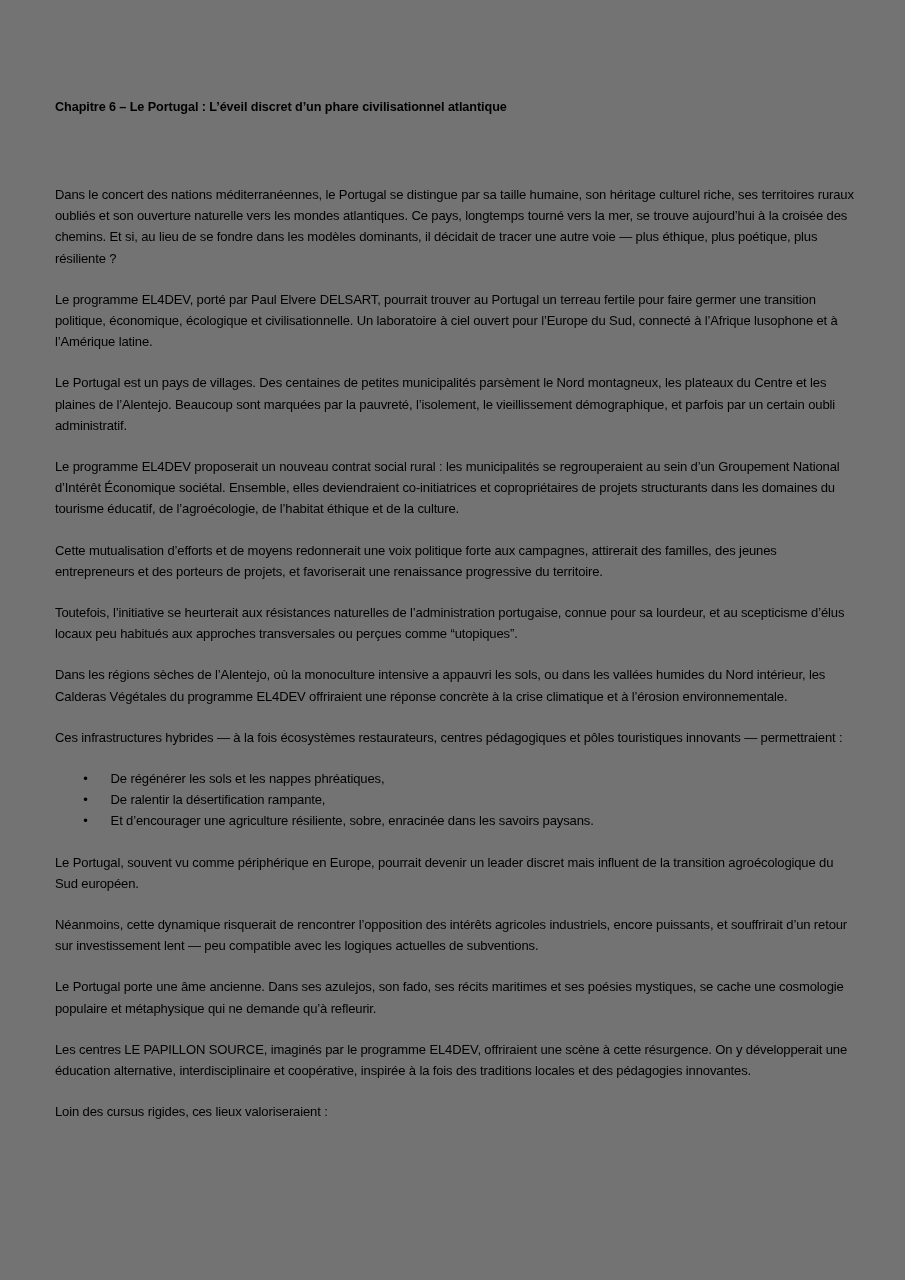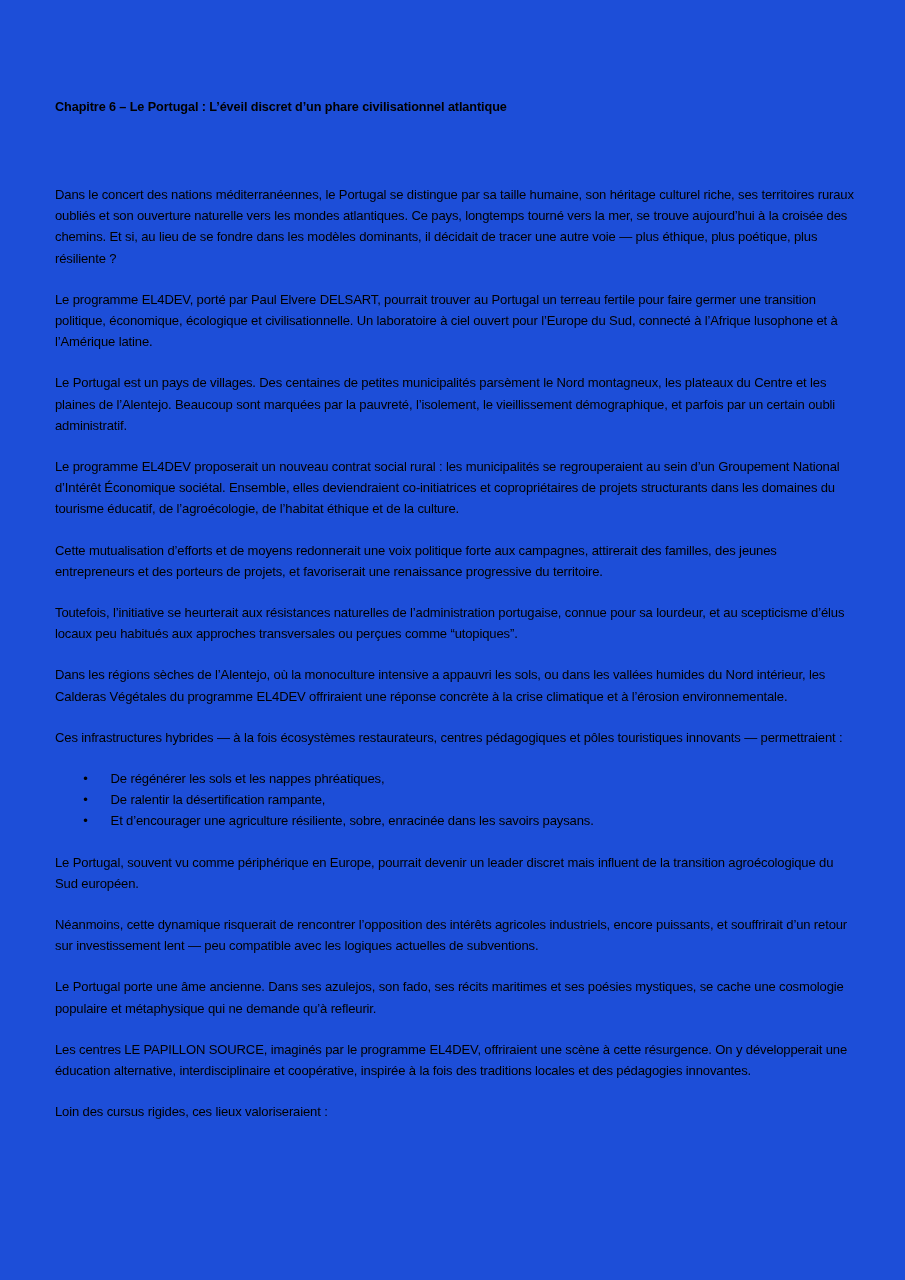--- a/index.html
+++ b/index.html
@@ -11,21 +11,21 @@
     width: 905px;
     height: 1280px;
     font-family: "Liberation Sans", sans-serif;
     color: #000000;
     -webkit-font-smoothing: antialiased;
   }
   .page {
     position: relative;
     width: 905px;
     height: 1280px;
-    background: #1d4ed8;
+    background: #737373;
     box-sizing: border-box;
     overflow: hidden;
   }
   .content {
     position: absolute;
     left: 55px;
     top: 98px;
     width: 798px;
   }
   .doc-title {

